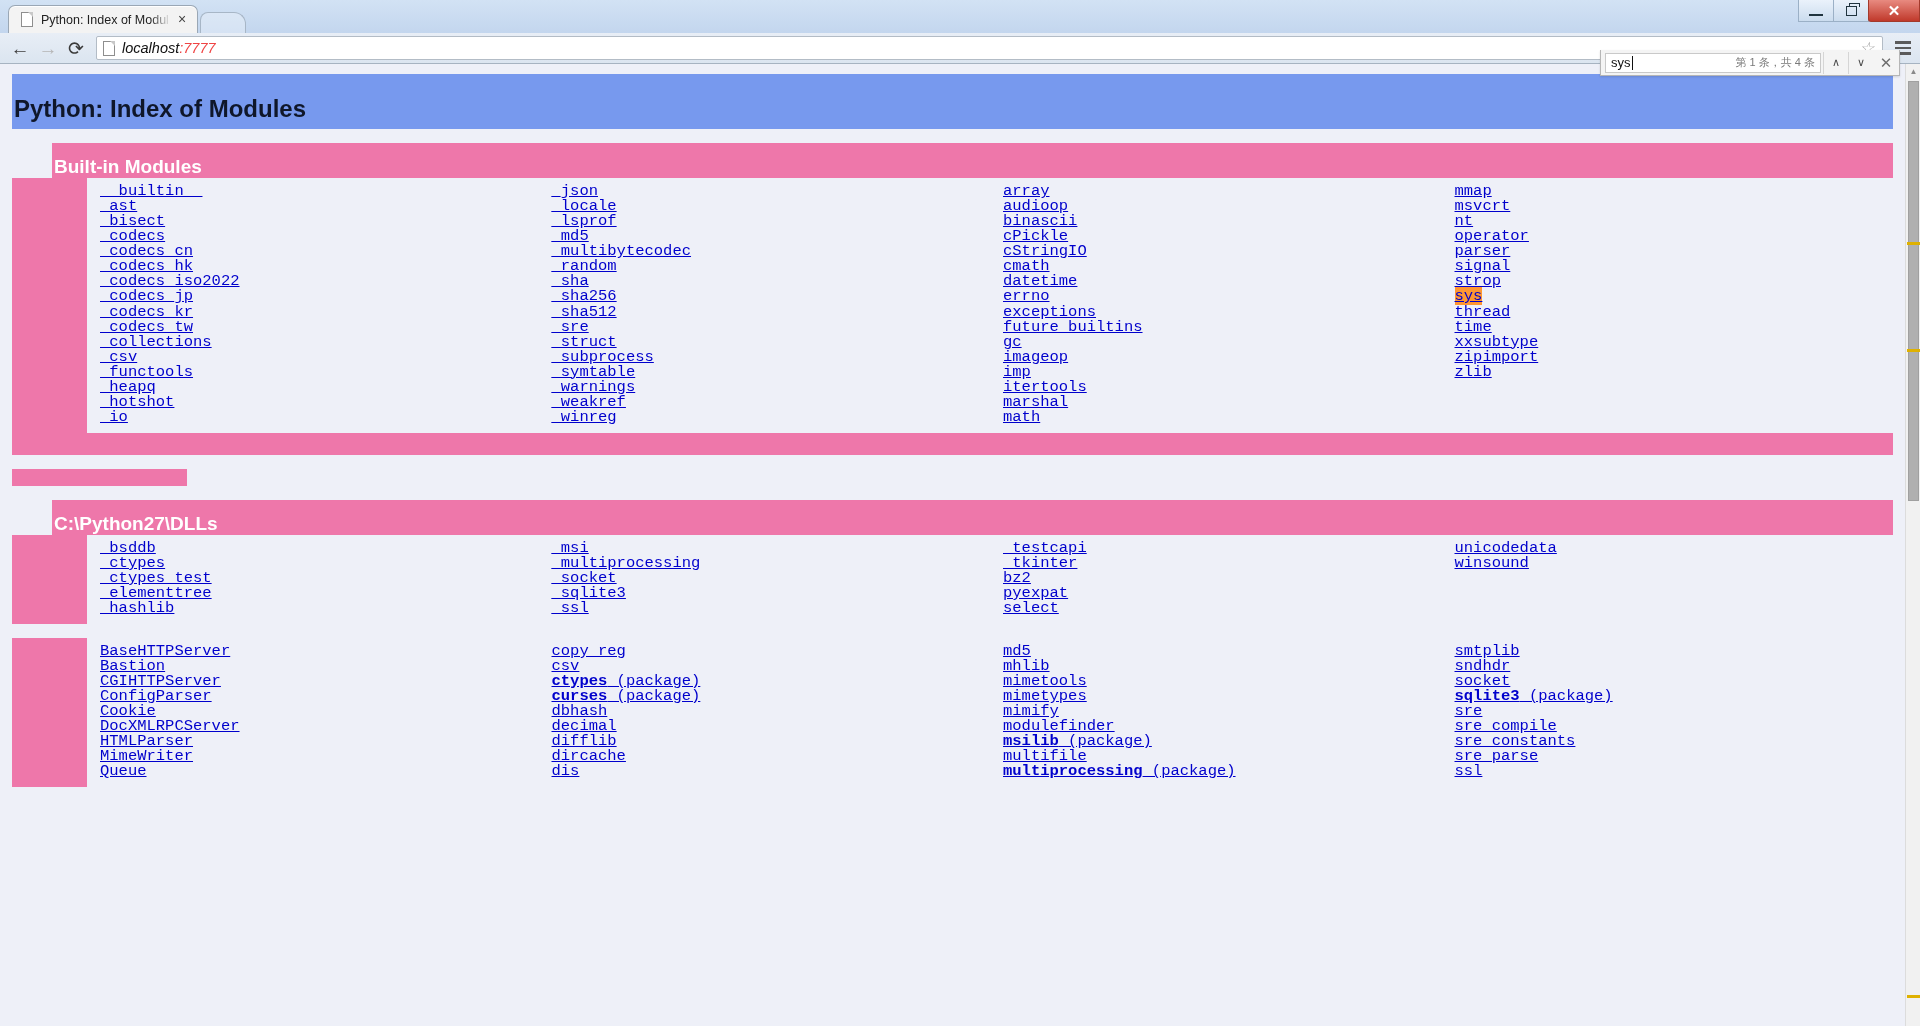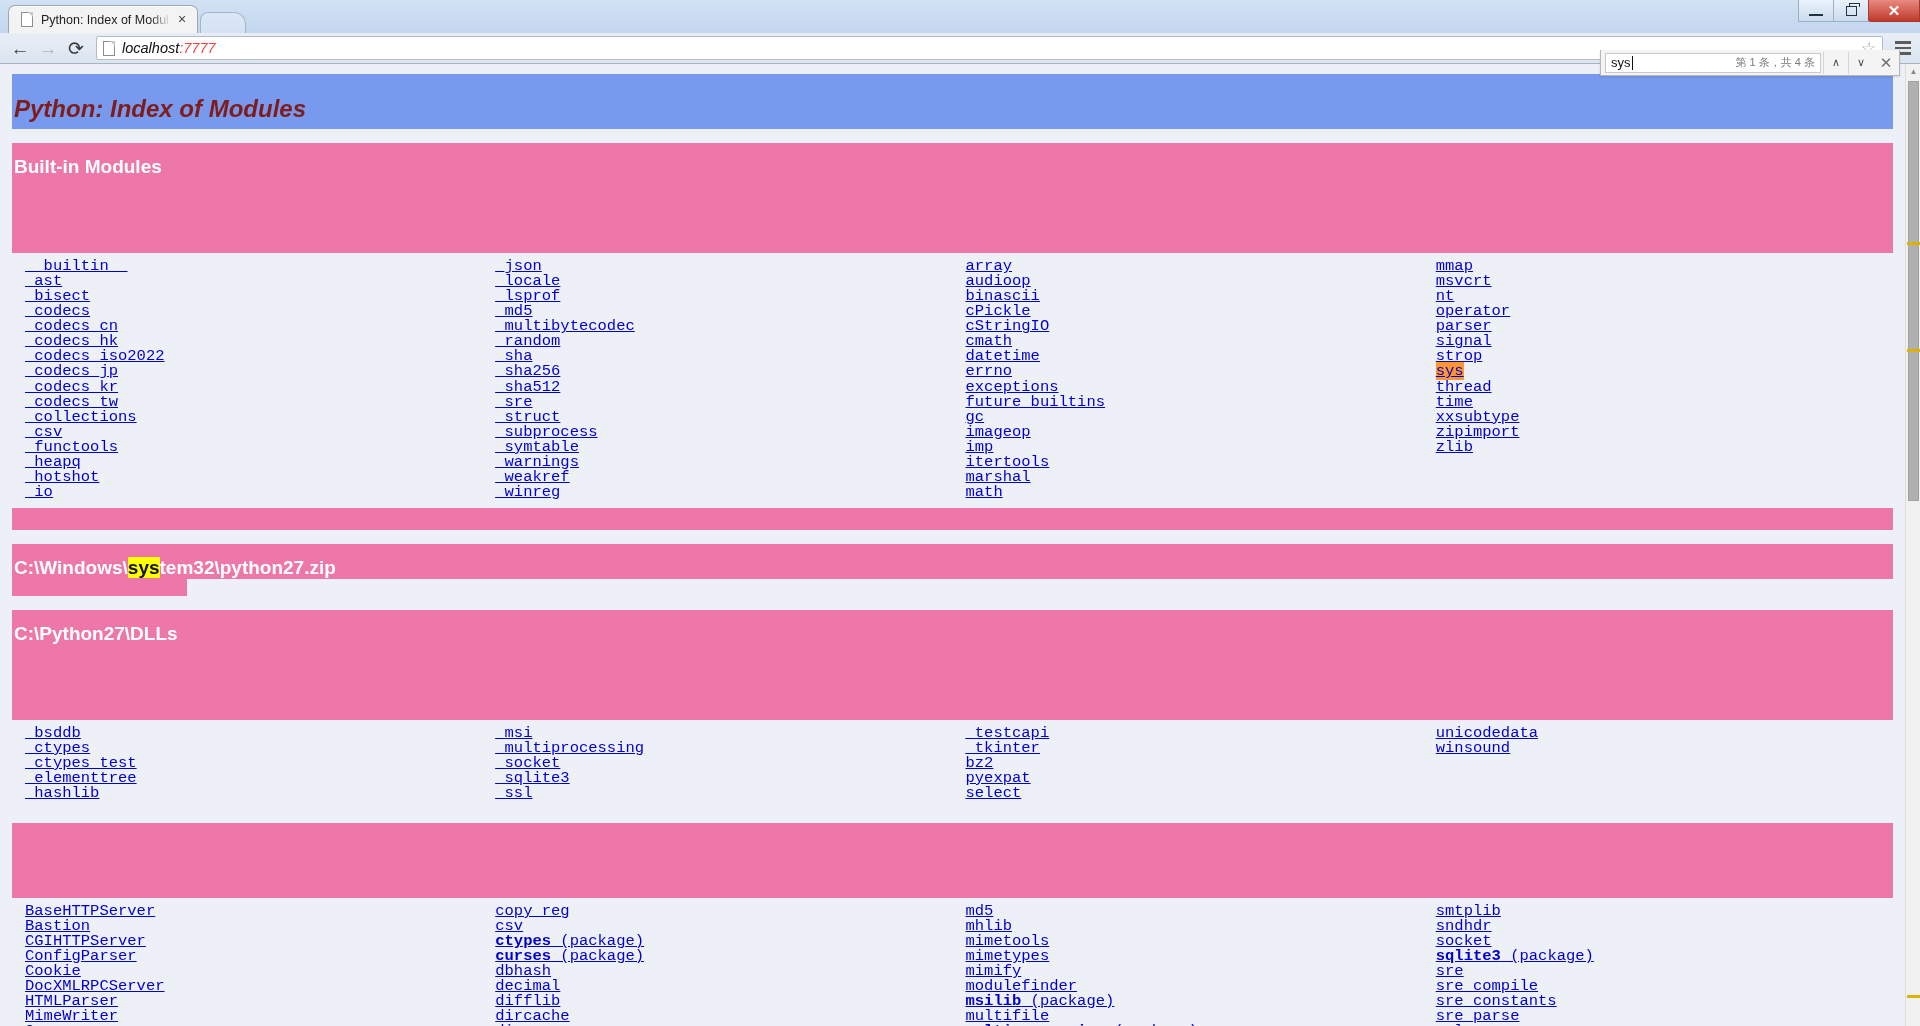--- a/index.html
+++ b/index.html
@@ -213,41 +213,40 @@
     width: 1905px;
     height: 962px;
     background: #eef0f8;
     overflow: hidden;
   }
 
   
   .content { padding: 10px 12px 0 12px; }
   .banner {
     background: #7799ee;
-    color: #7f1d1d;
+    color: #0f172a;
     font-size: 24px;
     font-weight: bold;
     padding: 22px 0 8px 0;
     text-indent: 2px;
     line-height: 1.05;
-    font-style: italic;
   }
   .section {
     background: #ee77aa;
     color: #ffffff;
     font-size: 19px;
     font-weight: bold;
     padding: 14px 0 1px 0;
     text-indent: 2px;
     line-height: 1.05;
+    margin-left: 40px;
   }
   .body-table {
     display: flex;
     background: #ee77aa;
-    flex-direction: column;
   }
   .gutter { flex: 0 0 75px; background: #ee77aa; }
   .cols {
     flex: 1 1 auto;
     background: #eef0f8;
     display: flex;
     padding: 6px 0 8px 0;
   }
   .col { flex: 1 1 0; padding-left: 13px; }
   a.mod {
@@ -442,21 +441,20 @@
                   <a href="#" class="mod">zipimport</a>
                   <a href="#" class="mod">zlib</a>
                 </div>
               </div>
             </div>
             <div class="spacer-row">
               <div class="gutter"></div>
               <div class="rest"></div>
             </div>
             <div class="gap"></div>
-            <div class="section"><span>C:\Windows\</span><span class="hl-find">sys</span><span>tem32\python27.zip</span></div>
             <div class="short-bar"></div>
             <div class="gap"></div>
             <div class="section"><span>C:\Python27\DLLs</span></div>
             <div class="body-table">
               <div class="gutter"></div>
               <div class="cols">
                 <div class="col">
                   <a href="#" class="mod">_bsddb</a>
                   <a href="#" class="mod">_ctypes</a>
                   <a href="#" class="mod">_ctypes_test</a>

